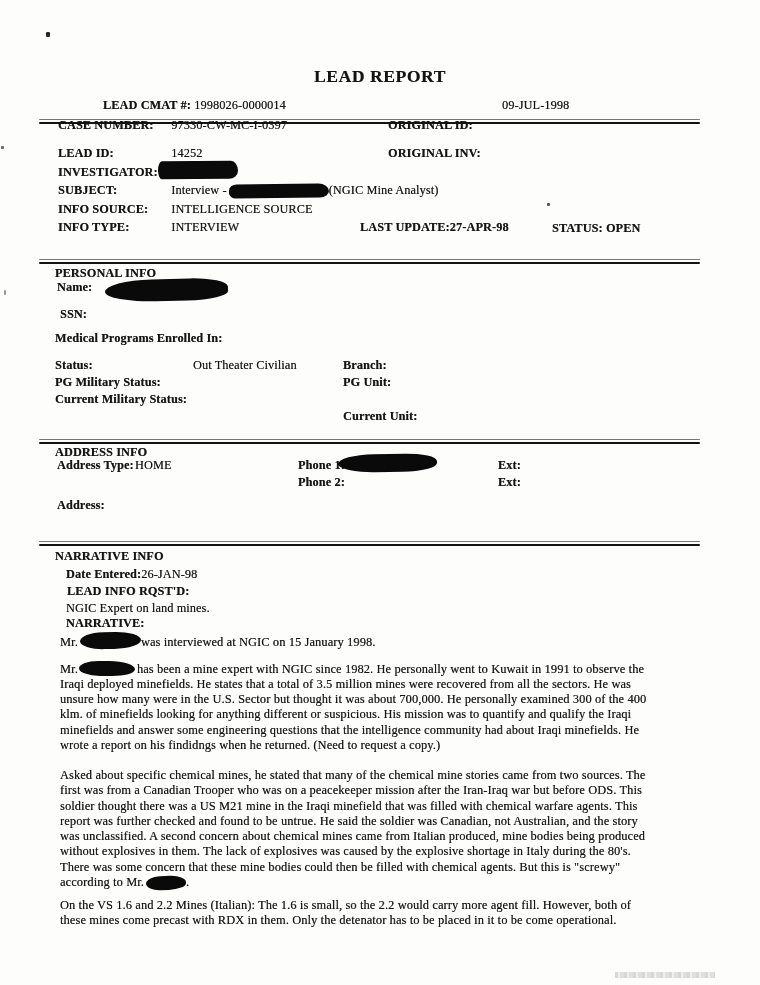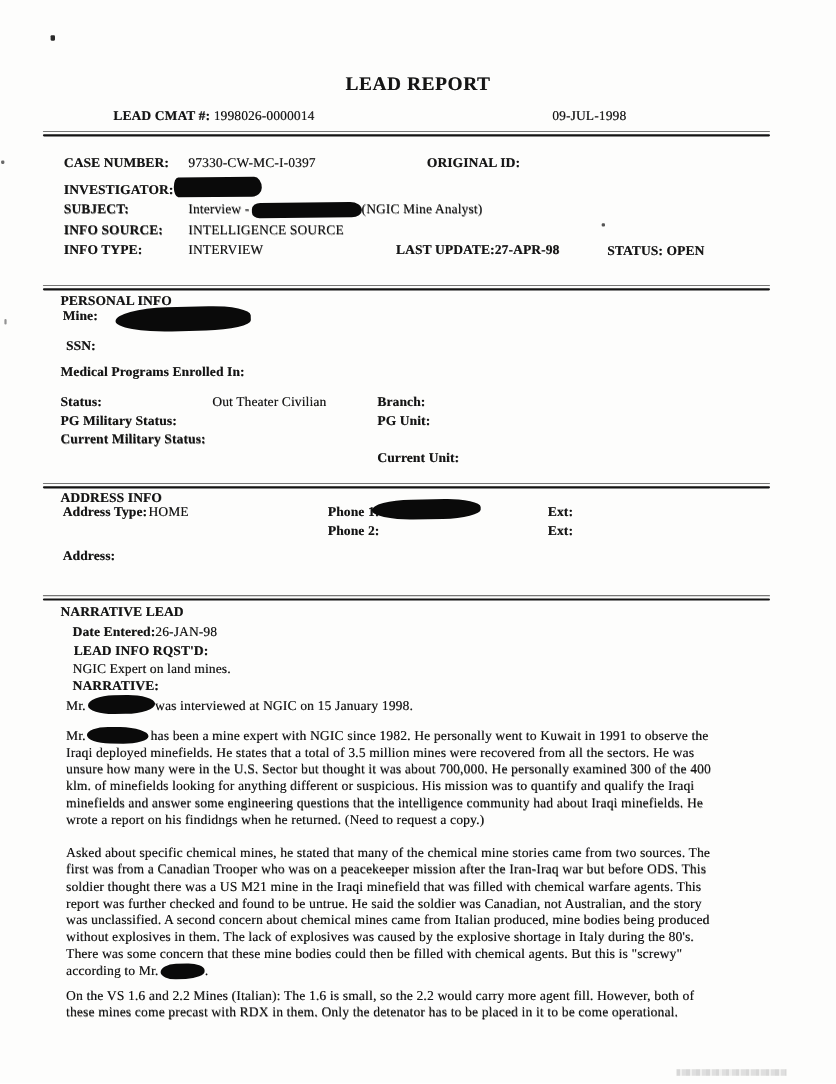--- a/index.html
+++ b/index.html
@@ -51,26 +51,31 @@
     <span class="b">LEAD CMAT #:</span>
     <span>1998026-0000014</span>
   </div>
   <div class="abs fs txt" style="top:98px;left:502px;">09-JUL-1998</div>
 
   <div class="abs hrule" style="top:119px;">
       <div class="thin"></div>
       <div class="thick"></div>
     </div>
 
-  <div class="abs fs txt" style="top:141px;left:58px;width:642px;">
+  <div class="abs fs txt" style="top:118px;left:58px;width:642px;">
     <span class="lbl-col">CASE NUMBER:</span>
     <span>97330-CW-MC-I-0397</span>
     <span class="abs b" style="left:330px;top:0;">ORIGINAL ID:</span>
   </div>
 
+  <div class="abs fs txt" style="top:146px;left:58px;width:642px;">
+    <span class="lbl-col">LEAD ID:</span>
+    <span>14252</span>
+    <span class="abs b" style="left:330px;top:0;">ORIGINAL INV:</span>
+  </div>
 
   <div class="abs fs txt" style="top:165px;left:58px;width:642px;">
     <span class="b">INVESTIGATOR:</span>
   </div>
   <div class="abs redact r-investigator" style="left:158px;top:161px;width:80px;height:18px;"></div>
 
   <div class="abs fs txt" style="top:202px;left:58px;width:642px;">
     <span class="lbl-col">INFO SOURCE:</span>
     <span>INTELLIGENCE SOURCE</span>
   </div>
@@ -87,21 +92,21 @@
     <span class="abs" style="left:494px;top:1px;"><span class="b">STATUS:</span> <span class="b">OPEN</span></span>
   </div>
 
 
   <div class="abs hrule" style="top:259px;">
       <div class="thin"></div>
       <div class="thick"></div>
     </div>
 
   <div class="abs fs txt b" style="top:266px;left:55px;">PERSONAL INFO</div>
-  <div class="abs fs txt b" style="top:280px;left:57px;">Mine:</div>
+  <div class="abs fs txt b" style="top:280px;left:57px;">Name:</div>
   <div class="abs redact r-name" style="left:105px;top:279px;width:123px;height:22px;"></div>
   <div class="abs fs txt b" style="top:307px;left:60px;">SSN:</div>
   <div class="abs fs txt b" style="top:331px;left:55px;">Medical  Programs Enrolled In:</div>
 
   <div class="abs fs txt" style="top:358px;left:55px;width:645px;">
     <span class="b">Status:</span>
     <span class="abs" style="left:138px;top:0;">Out Theater Civilian</span>
     <span class="abs b" style="left:288px;top:0;">Branch:</span>
   </div>
   <div class="abs fs txt" style="top:375px;left:55px;width:645px;">
@@ -128,21 +133,21 @@
     <span class="abs b" style="left:241px;top:0;">Phone 2:</span>
     <span class="abs b" style="left:441px;top:0;">Ext:</span>
   </div>
   <div class="abs fs txt b" style="top:498px;left:57px;">Address:</div>
 
   <div class="abs hrule" style="top:541px;">
       <div class="thin"></div>
       <div class="thick"></div>
     </div>
 
-  <div class="abs fs txt b" style="top:549px;left:55px;">NARRATIVE LEAD</div>
+  <div class="abs fs txt b" style="top:549px;left:55px;">NARRATIVE INFO</div>
   <div class="abs fs txt" style="top:567px;left:66px;">
     <span class="b">Date Entered:</span><span>26-JAN-98</span>
   </div>
   <div class="abs fs txt b" style="top:584px;left:67px;">LEAD INFO RQST'D:</div>
   <div class="abs fs txt" style="top:601px;left:66px;">NGIC Expert on land mines.</div>
   <div class="abs fs txt b" style="top:616px;left:66px;">NARRATIVE:</div>
 
   <div class="abs para txt" style="top:632px;left:60px;width:600px;">
     <span>Mr.</span><span class="redact inl r-intro" style="width:61px;height:17px;margin-left:2px;"></span><span>was interviewed at NGIC on 15 January 1998.</span>
   </div>

